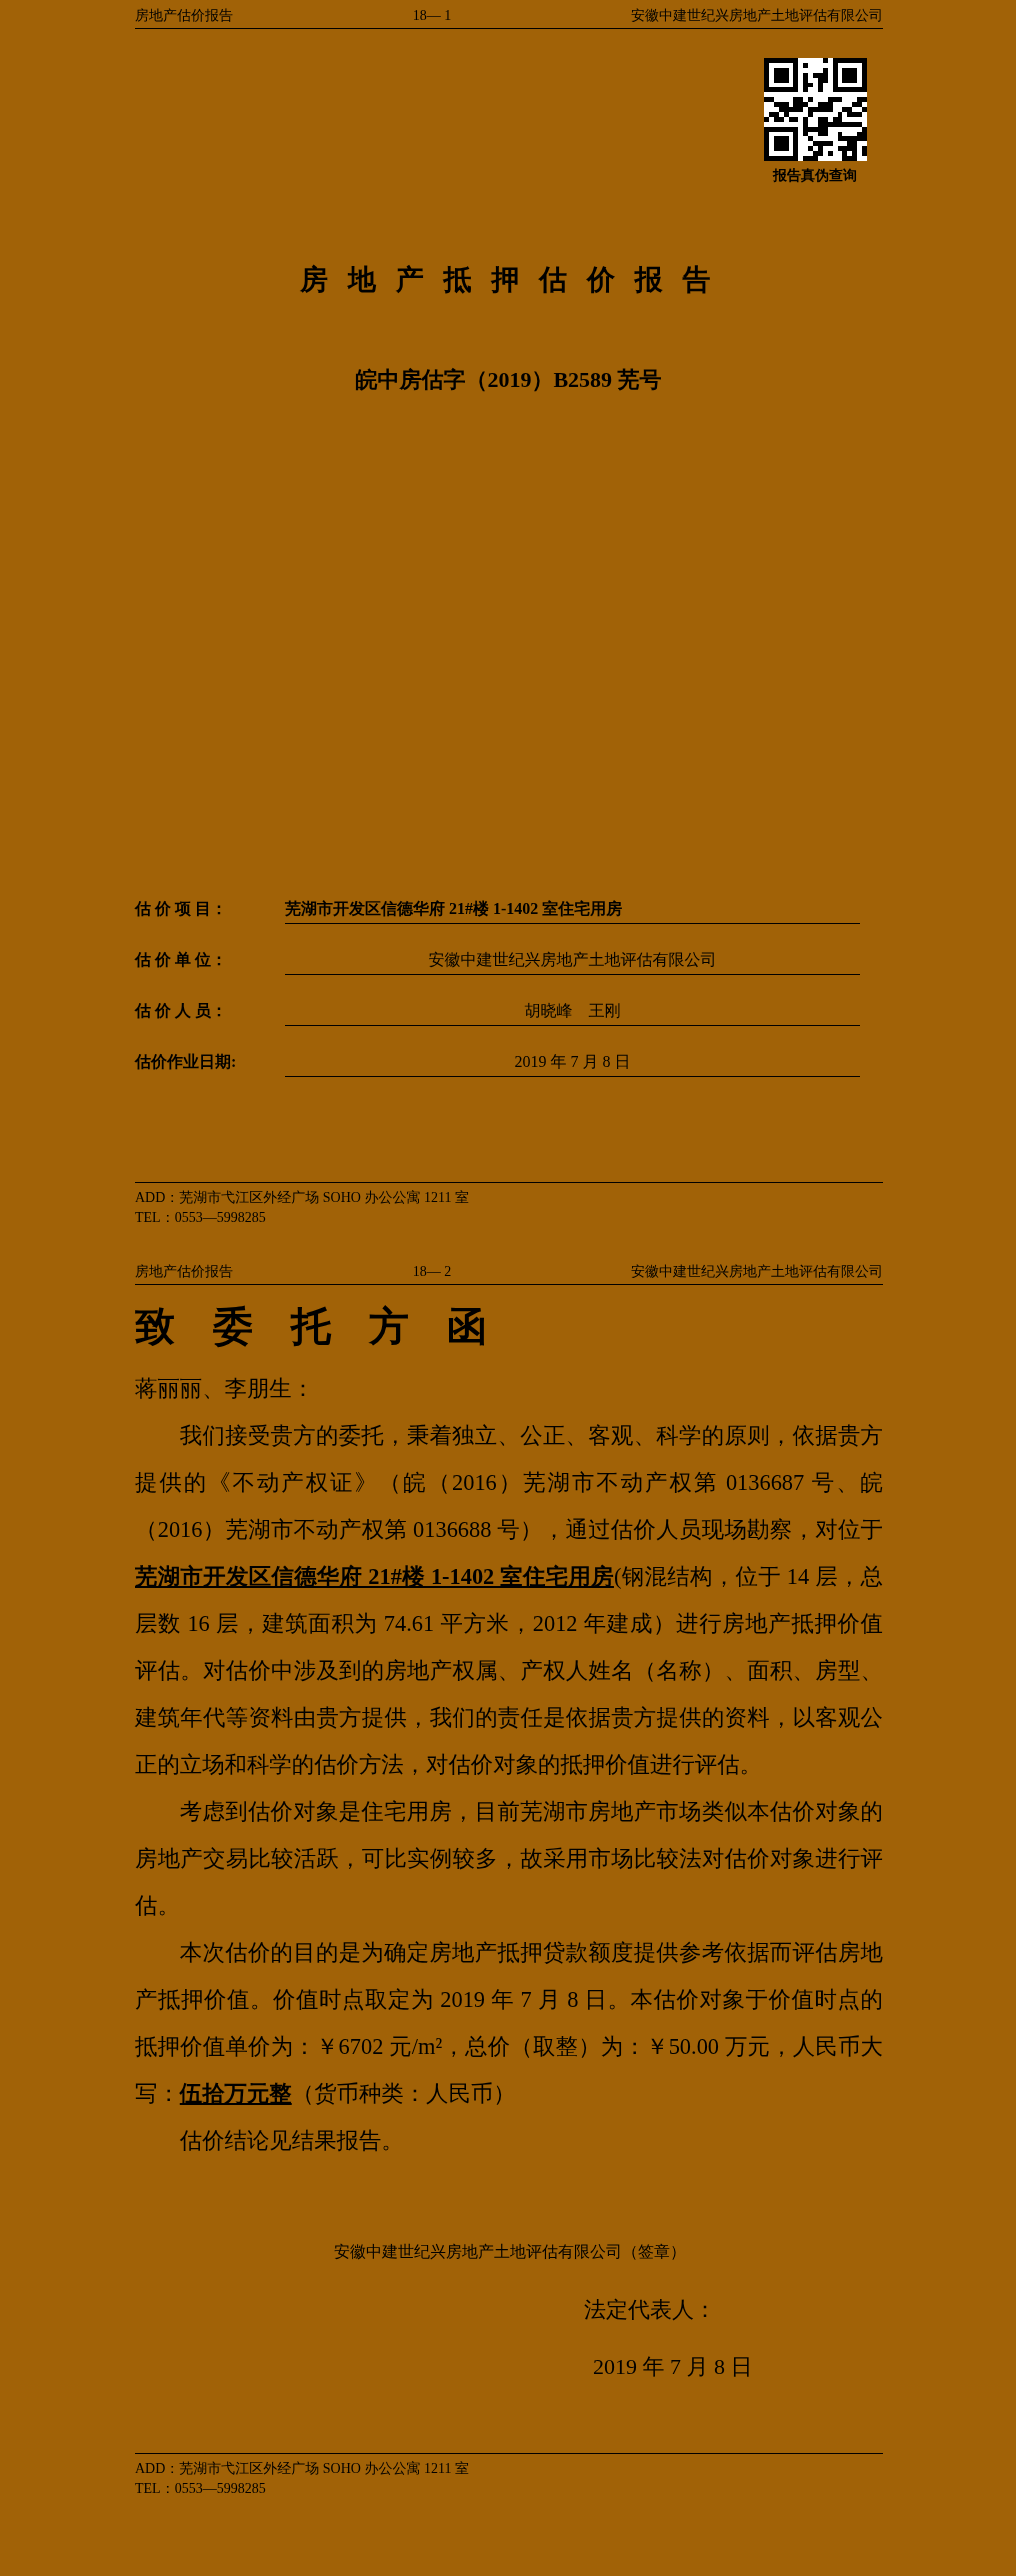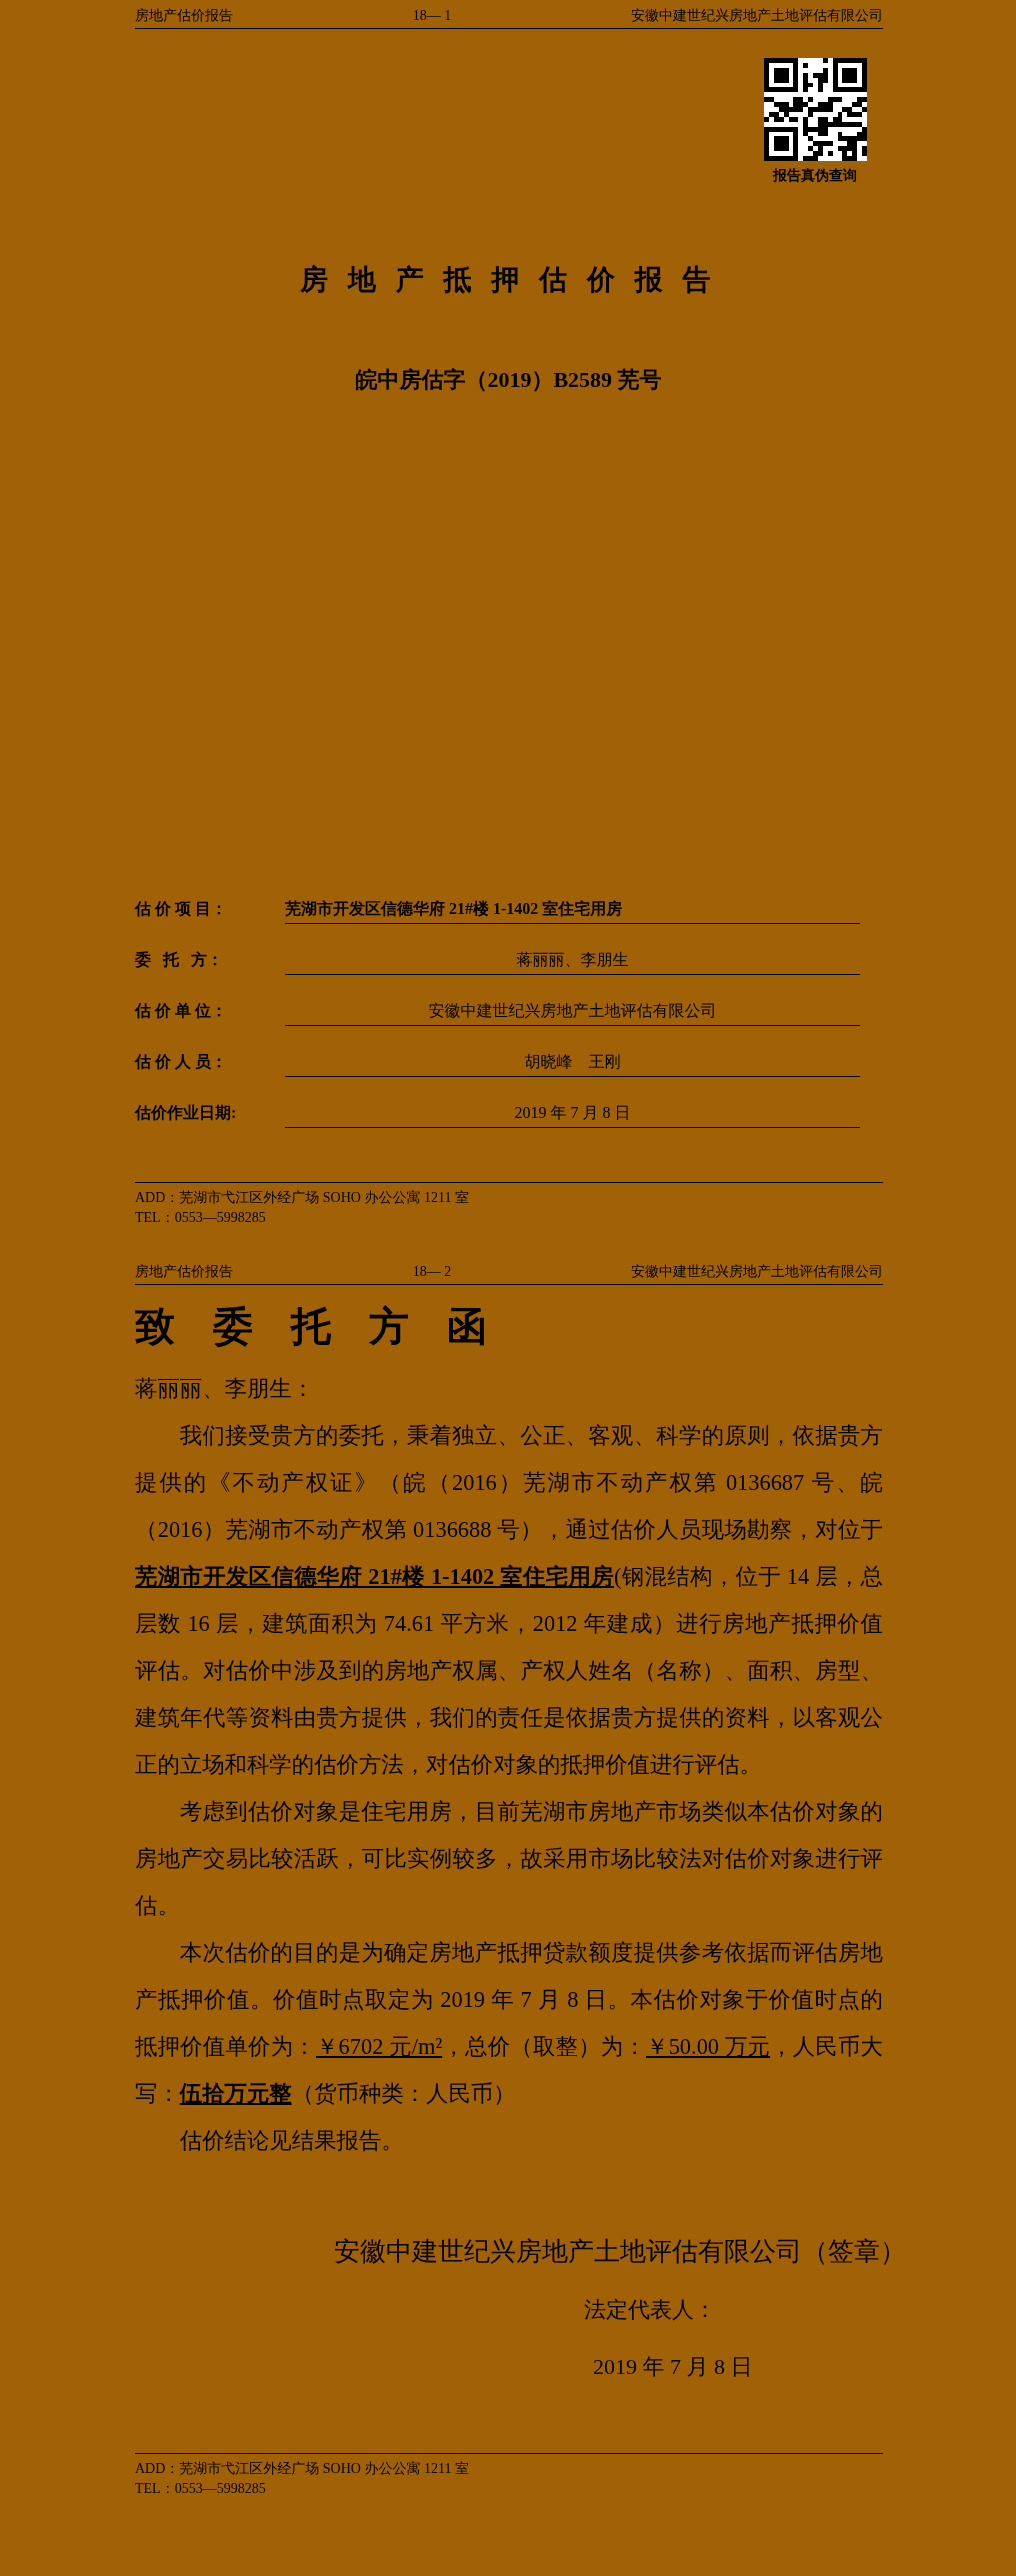--- a/index.html
+++ b/index.html
@@ -31,23 +31,23 @@
   .pg-footer{position:absolute;left:135px;width:748px;border-top:1.3px solid #000;padding-top:5.1px;font-size:14px;line-height:20px;}
   #page-1 .pg-footer{top:1182px;}
   #page-2 .pg-footer{top:1197px;}
   .pg-footer div{white-space:pre;}
 
   
   .p2-body{position:absolute;top:33px;left:135px;width:748px;font-size:22.4px;line-height:47px;text-align:justify;}
   .p2-title{font-size:40px;font-weight:bold;letter-spacing:14px;line-height:76px;white-space:pre;}
   .salutation{text-indent:0;margin:0;}
   p.para{margin:0;text-indent:2em;}
-  .u{text-decoration:underline;}
+  .u{}
   .bu{font-weight:bold;text-decoration:underline;}
-  .sig-company{margin-top:59px;margin-left:199px;font-size:26px;line-height:58px;white-space:pre;}
+  .sig-company{margin-top:59px;margin-left:199px;font-size:16px;line-height:58px;white-space:pre;}
   .sig-legal{margin-left:449px;font-size:22px;line-height:58px;white-space:pre;}
   .sig-date{margin-left:458px;font-size:22px;line-height:55px;white-space:pre;}
 </style>
 </head>
 <body>
 
 <div class="page" id="page-1">
 
   <div class="pg-header">
     <span>房地产估价报告</span>
@@ -194,24 +194,20 @@
 
   <div class="main-title">房 地 产 抵 押 估 价 报 告</div>
   <div class="doc-number">皖中房估字（2019）B2589 芜号</div>
 
   <div class="form-block">
     <div class="frow">
       <span class="flabel">估 价 项 目：</span>
       <span class="fval fval-left">芜湖市开发区信德华府 21#楼 1-1402 室住宅用房</span>
     </div>
     <div class="frow">
-      <span class="flabel">委   托   方：</span>
-      <span class="fval">蒋丽丽、李朋生</span>
-    </div>
-    <div class="frow">
       <span class="flabel">估 价 单 位：</span>
       <span class="fval">安徽中建世纪兴房地产土地评估有限公司</span>
     </div>
     <div class="frow">
       <span class="flabel">估 价 人 员：</span>
       <span class="fval">胡晓峰    王刚</span>
     </div>
     <div class="frow">
       <span class="flabel">估价作业日期:</span>
       <span class="fval">2019 年 7 月 8 日</span>

